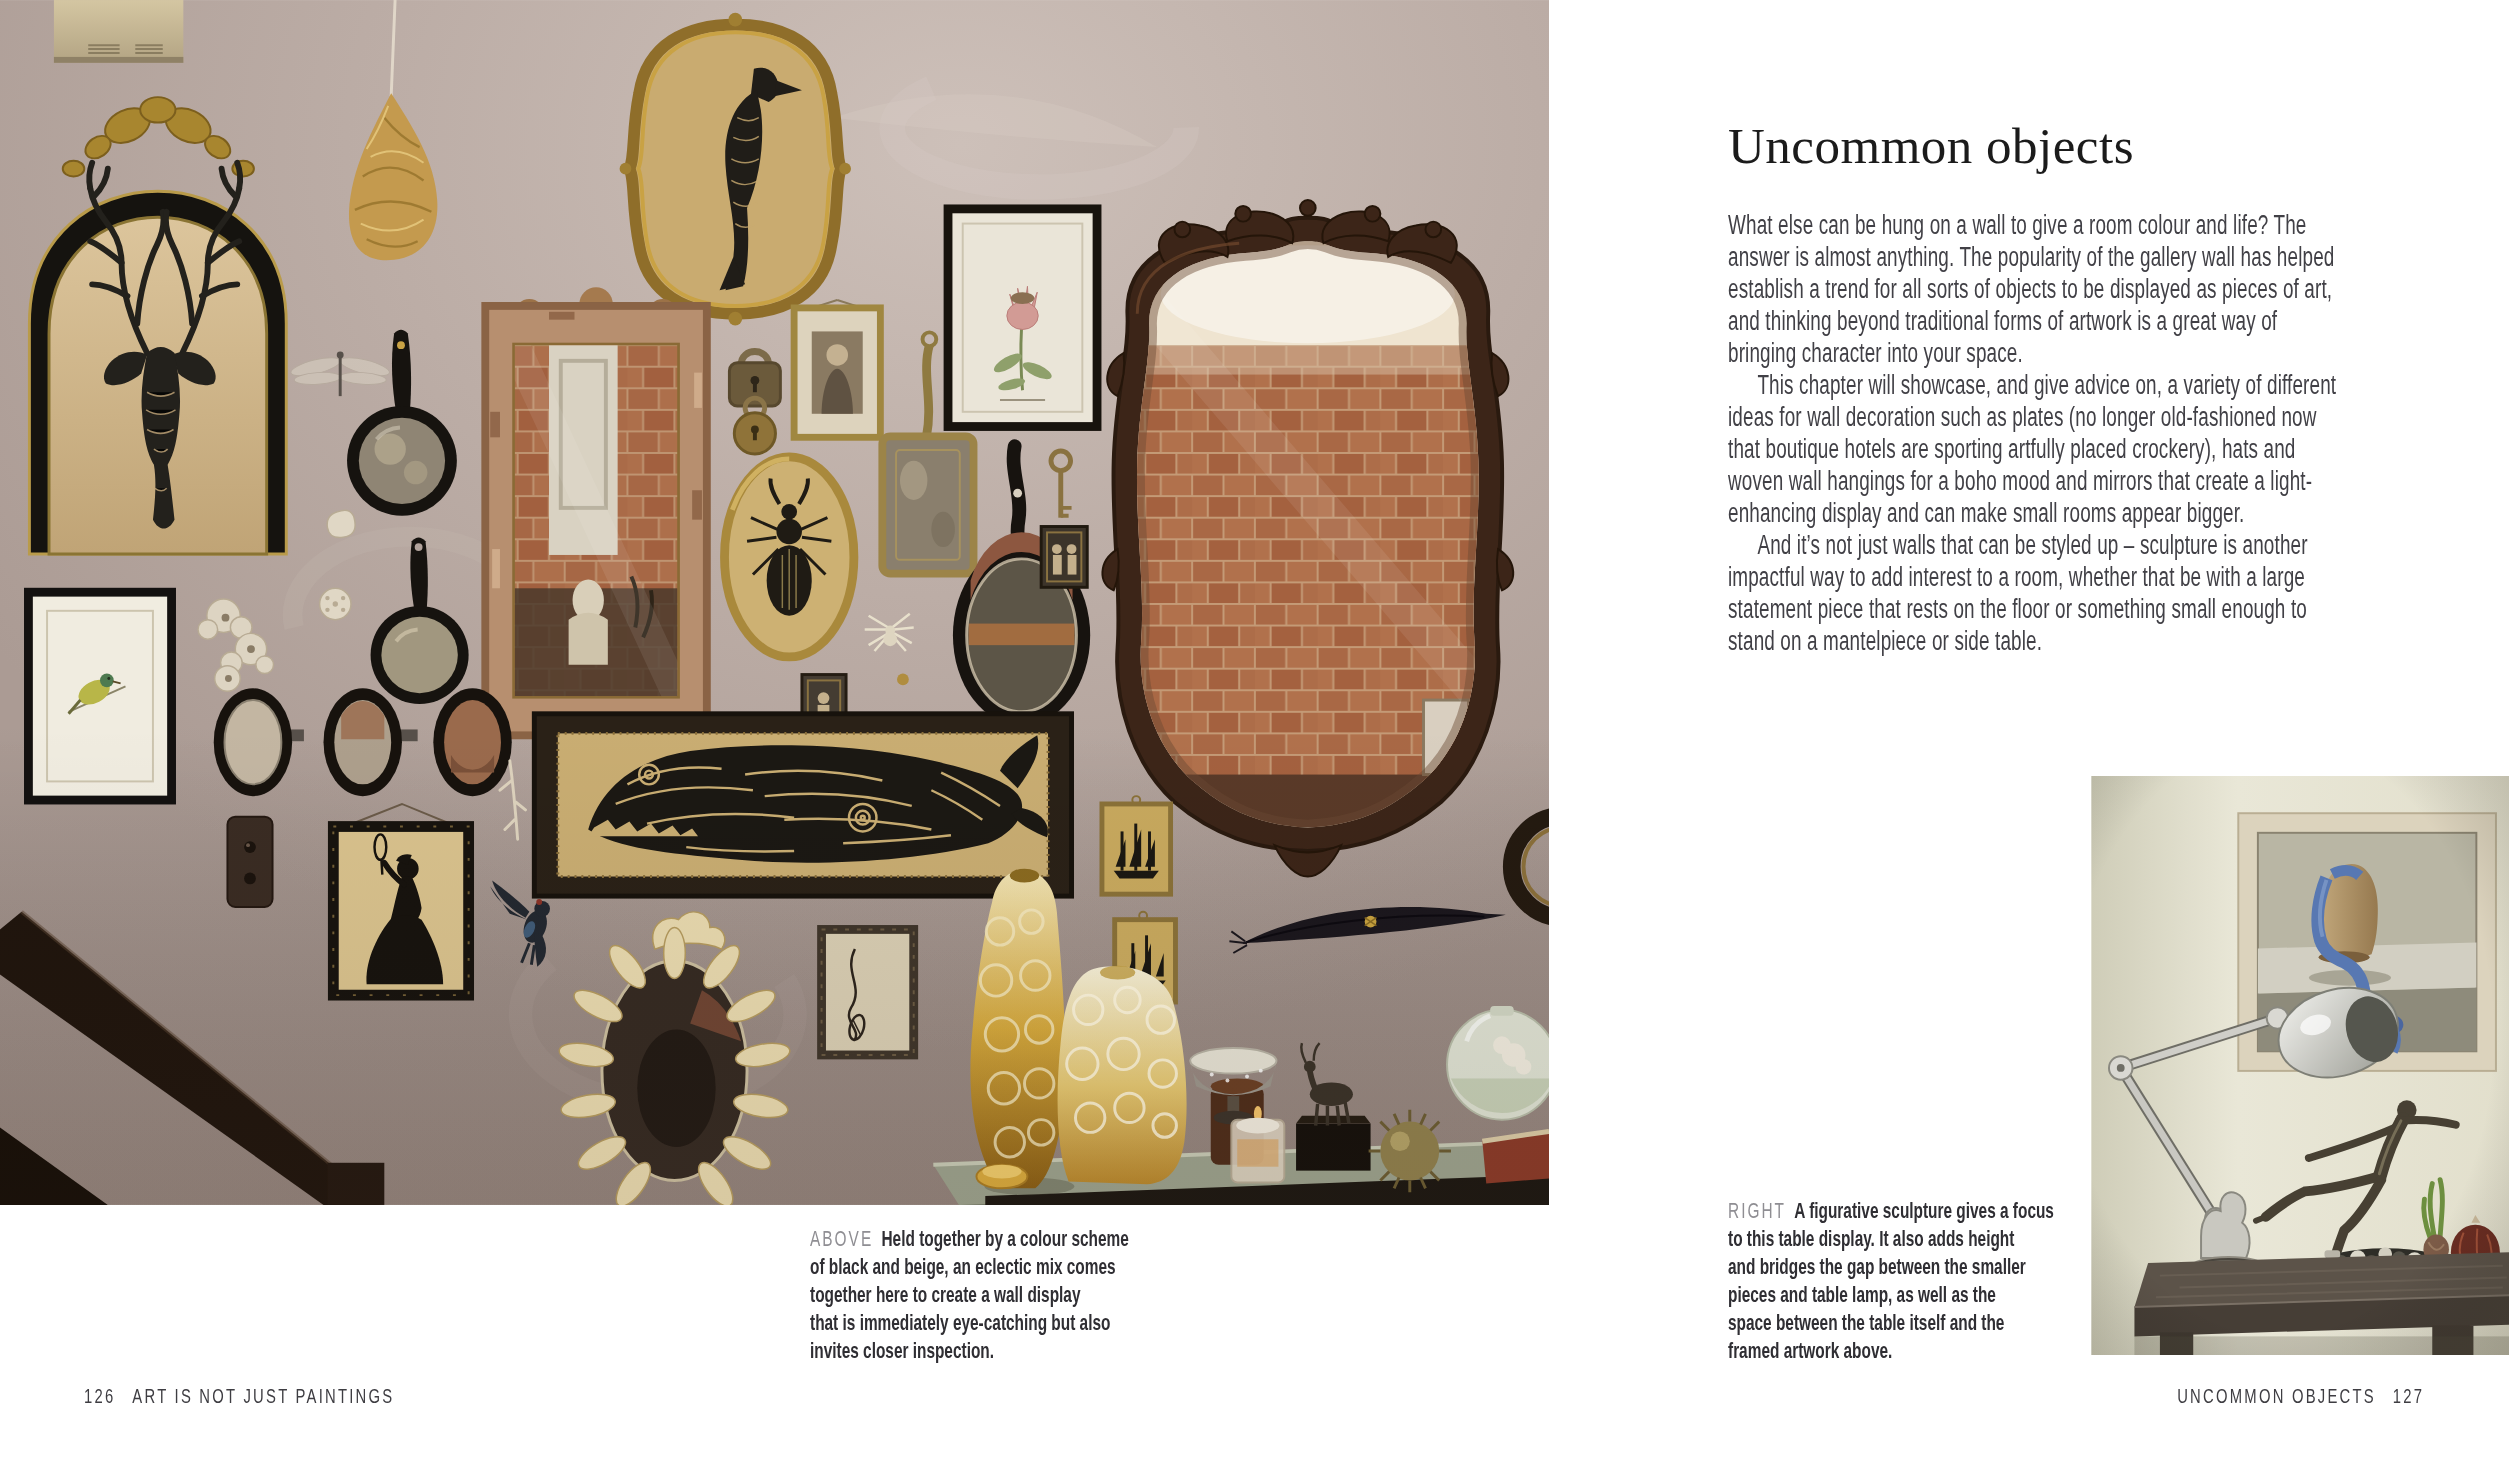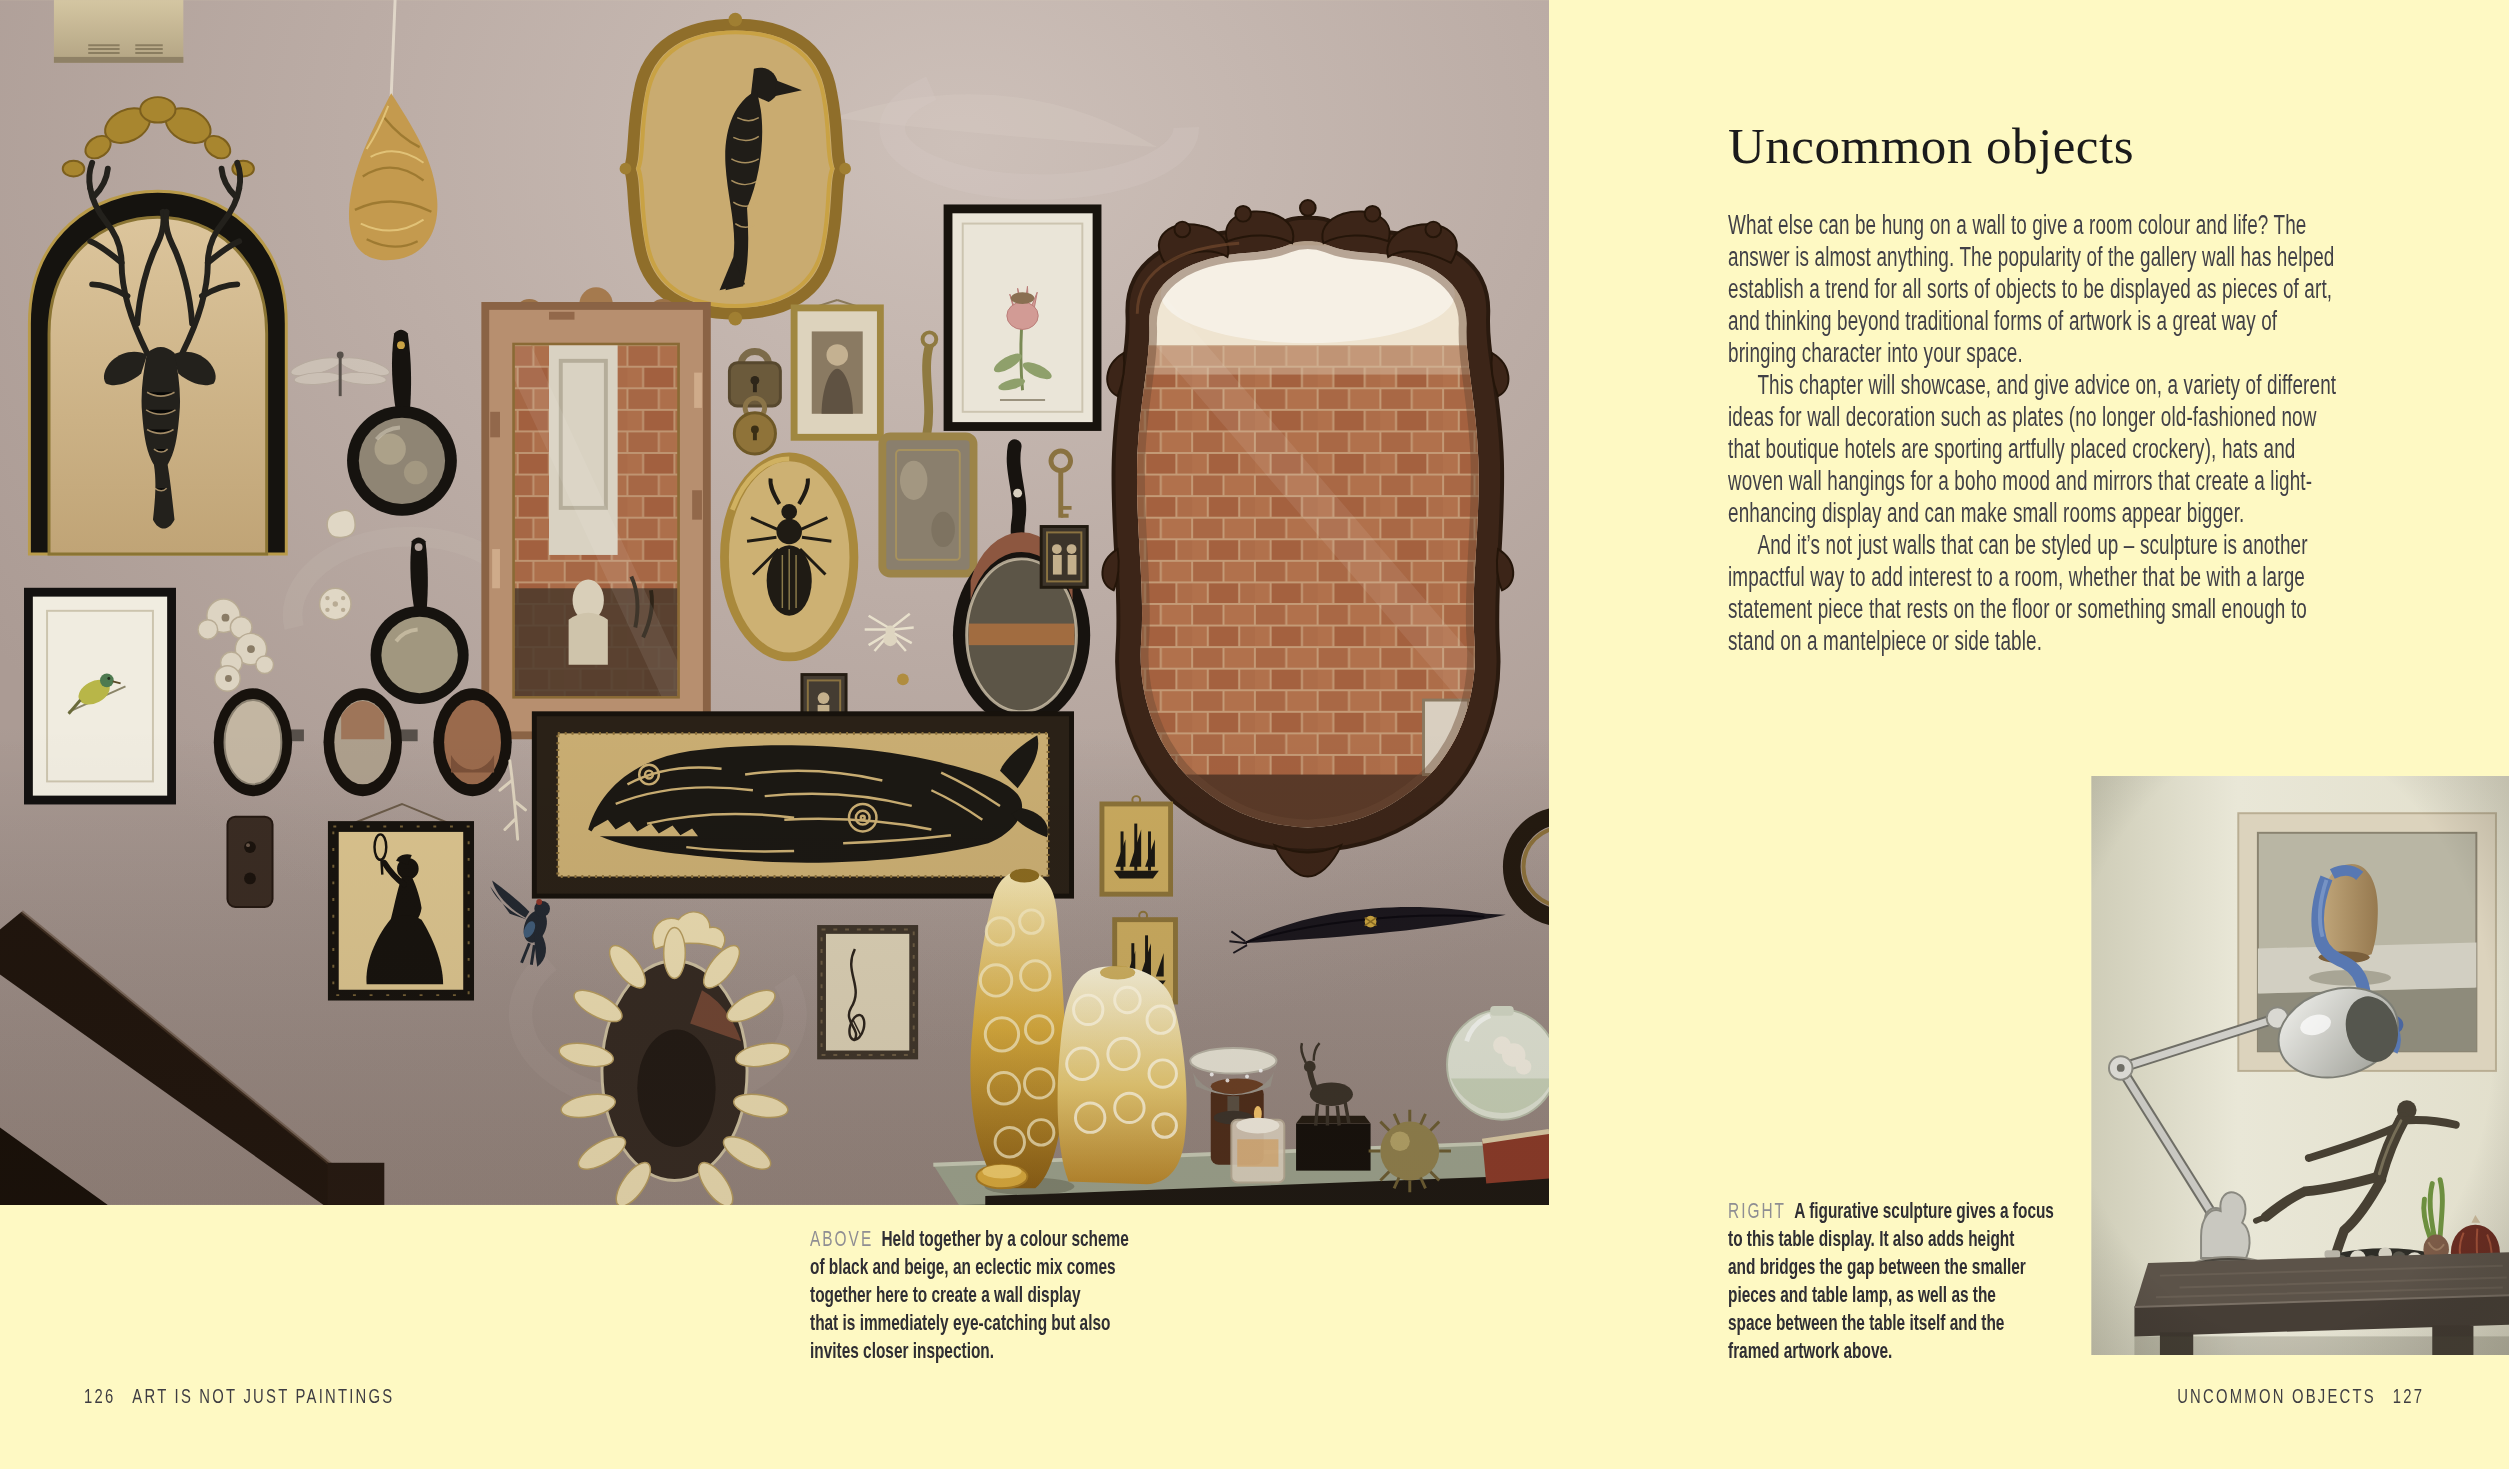--- a/index.html
+++ b/index.html
@@ -1,16 +1,16 @@
 <!DOCTYPE html>
 <html><head>
 <meta charset="utf-8">
 <style>
   html,body{margin:0;padding:0;background:#e8e8e8;}
-  .spread{position:relative;width:2509px;height:1469px;background:#fef9c3;overflow:hidden;
+  .spread{position:relative;width:2509px;height:1469px;background:#ffffff;overflow:hidden;
           font-family:"Liberation Sans",sans-serif;}
   .photo{position:absolute;}
   .photo svg{display:block;}
 
   
   .heading{position:absolute;left:1728px;top:118px;margin:0;
            font-family:"Liberation Serif",serif;font-weight:400;
            font-size:51px;line-height:1.1;letter-spacing:0.5px;color:#1b1b1b;}
   .bodycol{position:absolute;left:1728px;top:209px;width:980px;
            transform:scaleX(.70);transform-origin:0 0;}

